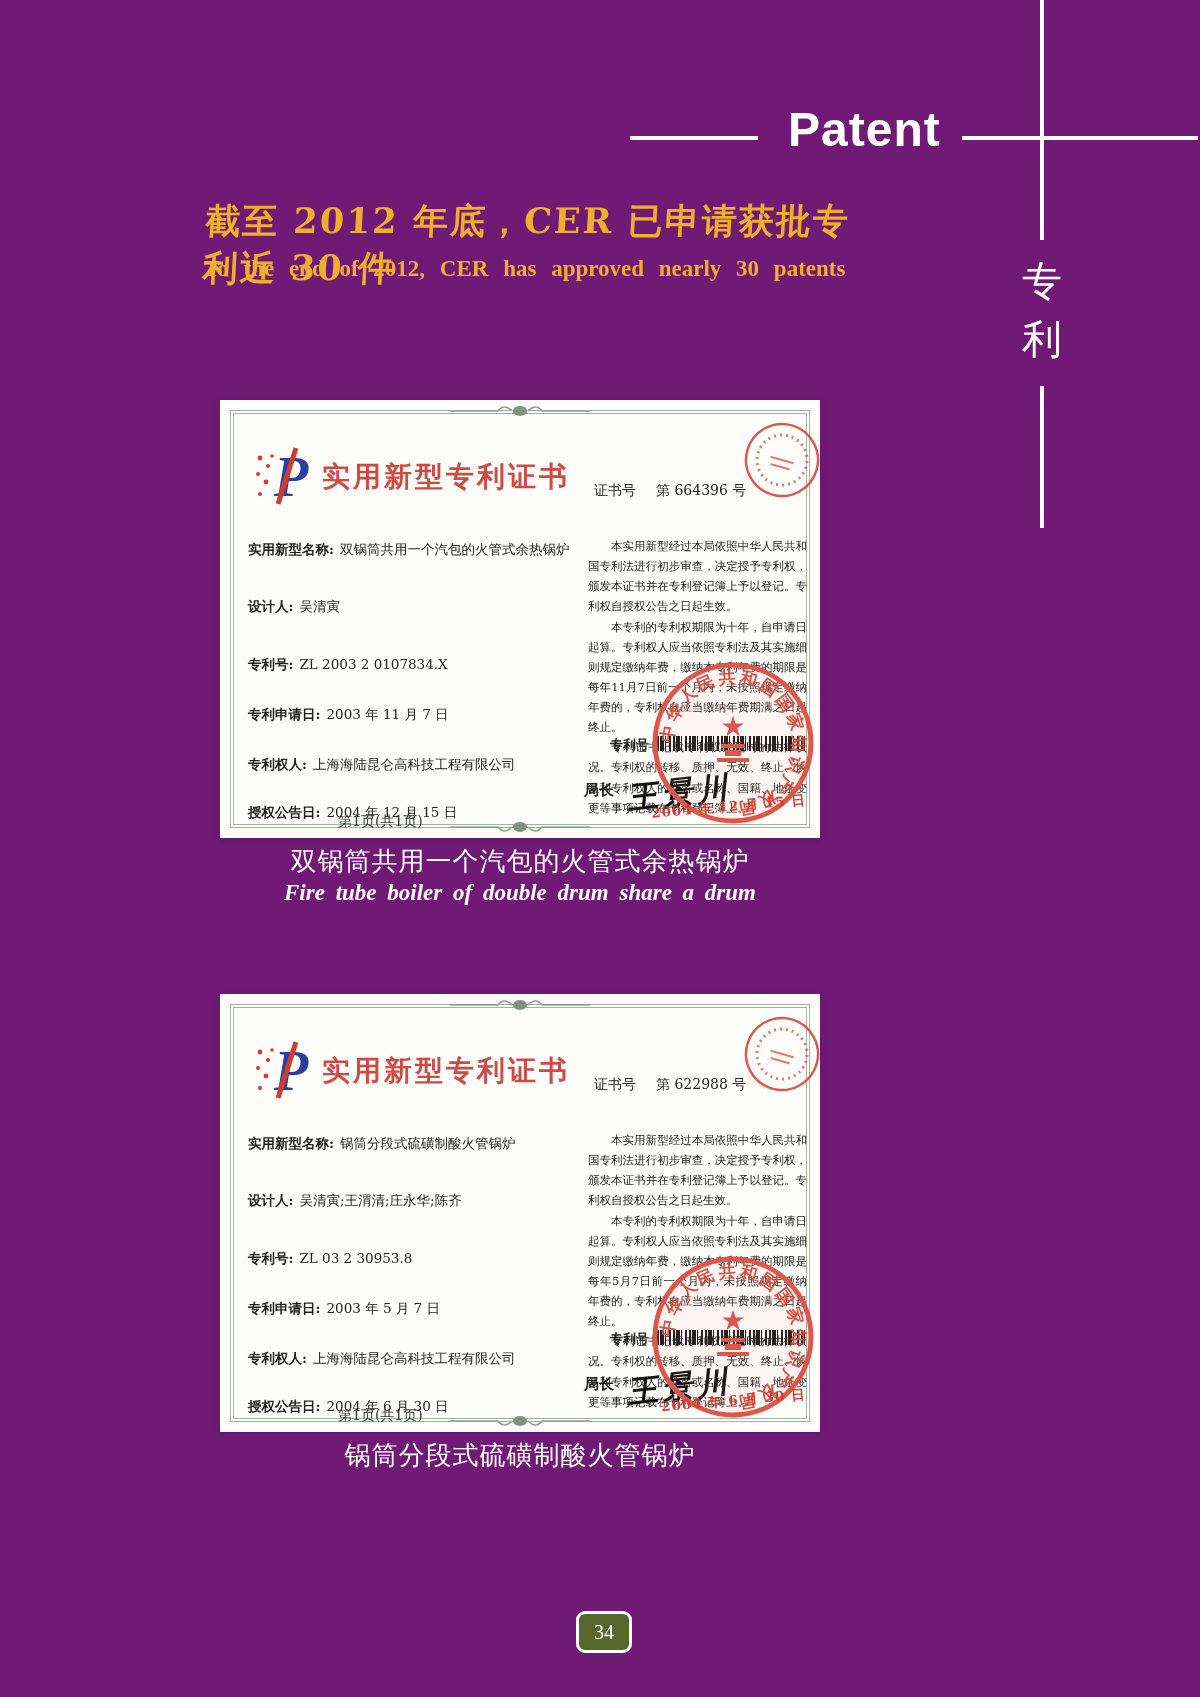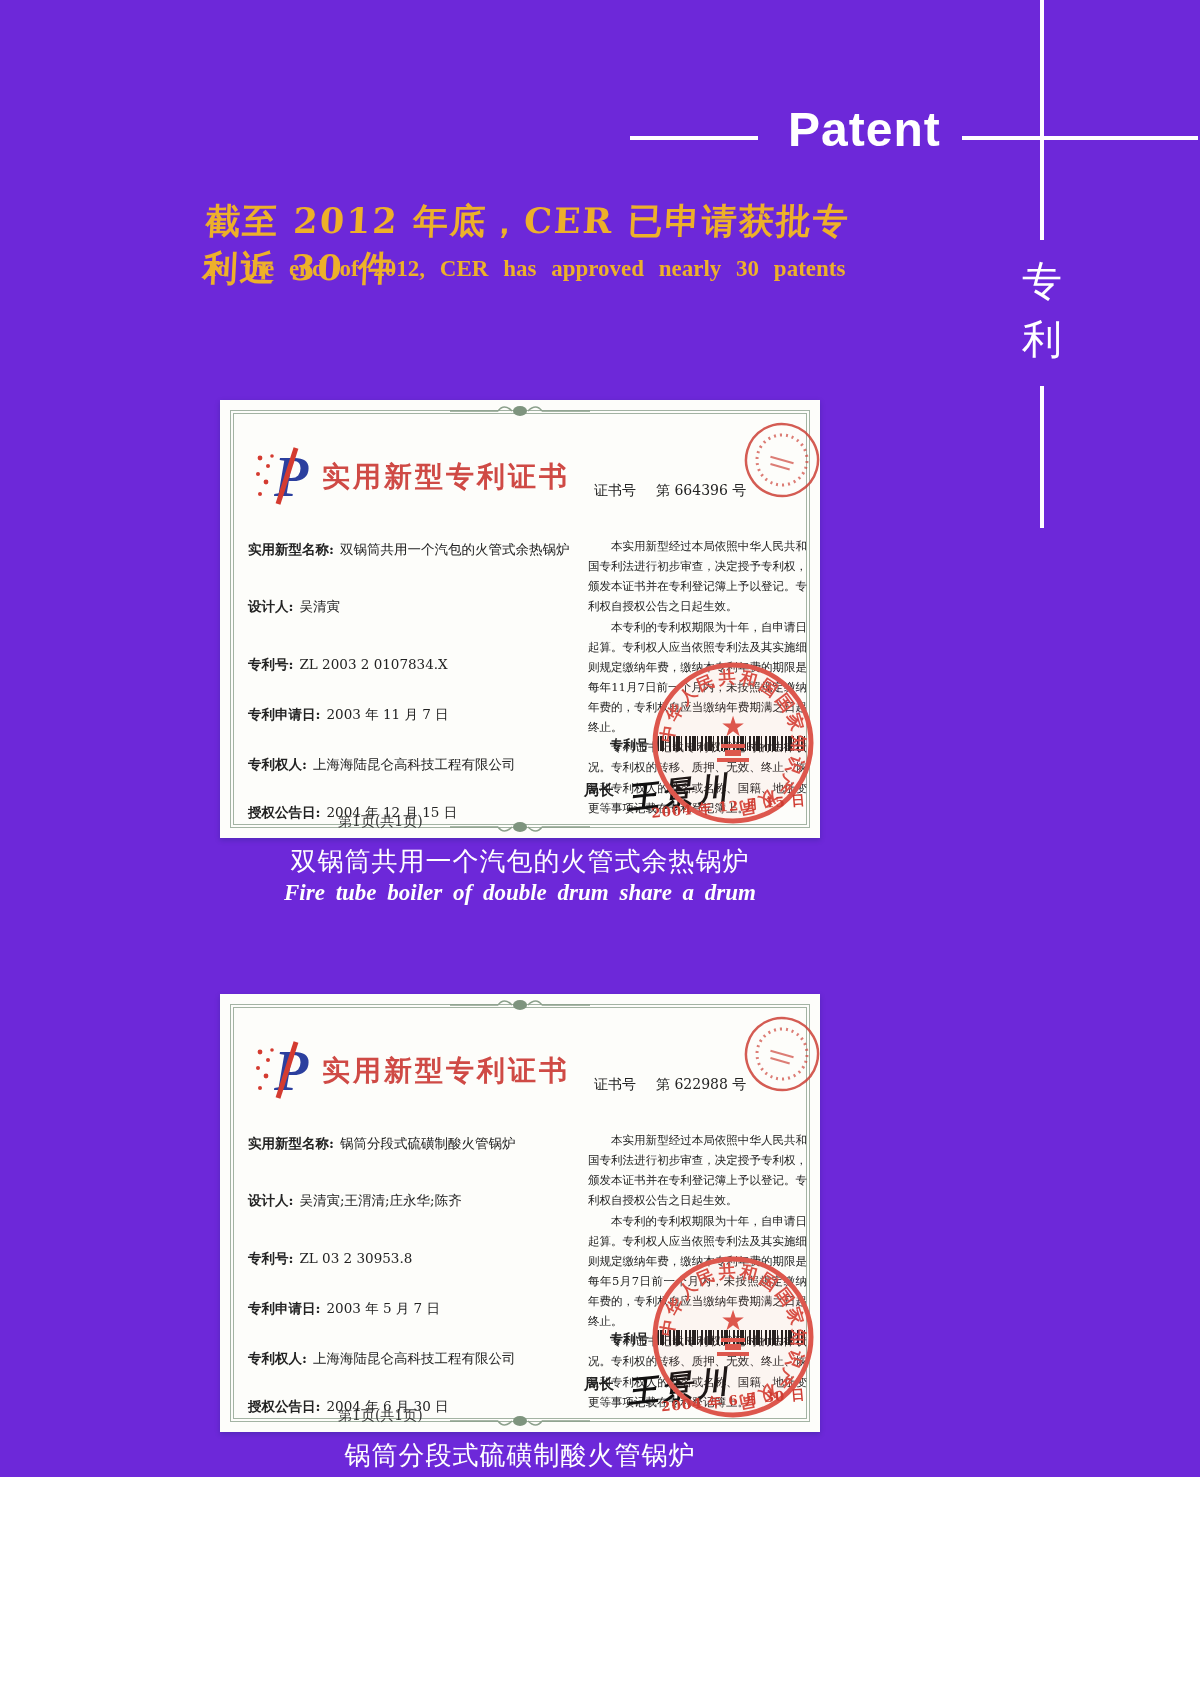--- a/index.html
+++ b/index.html
@@ -1,18 +1,18 @@
 <!DOCTYPE html>
 <html><head>
 <meta charset="utf-8">
 <style>
   html,body { margin:0; padding:0; }
   .page {
-    position:relative; width:1200px; height:1477px;
-    background:#6d28d9; overflow:hidden;
+    position:relative; width:1200px; height:1697px;
+    background:#701a75; overflow:hidden;
     font-family:"Liberation Sans", sans-serif;
   }
 
   
   .hline, .vline { position:absolute; background:#ffffff; }
   .hline { height:4px; }
   .hline-left  { left:630px; top:136px; width:128px; }
   .hline-right { left:962px; top:136px; width:236px; }
   .vline { width:4px; left:1040px; }
   .vline-a { top:0;     height:240px; }

